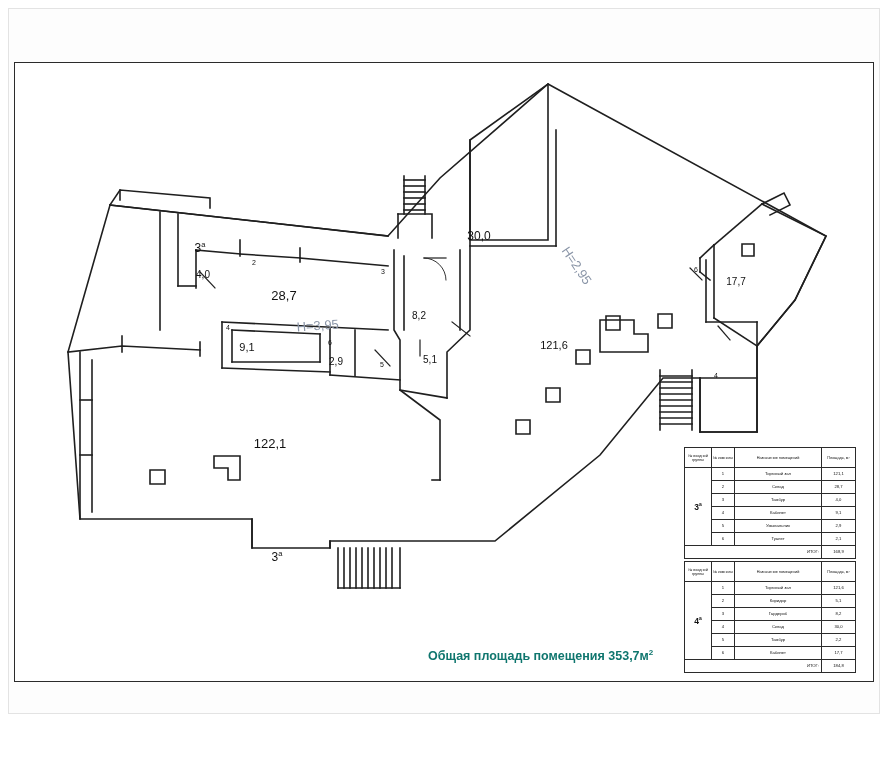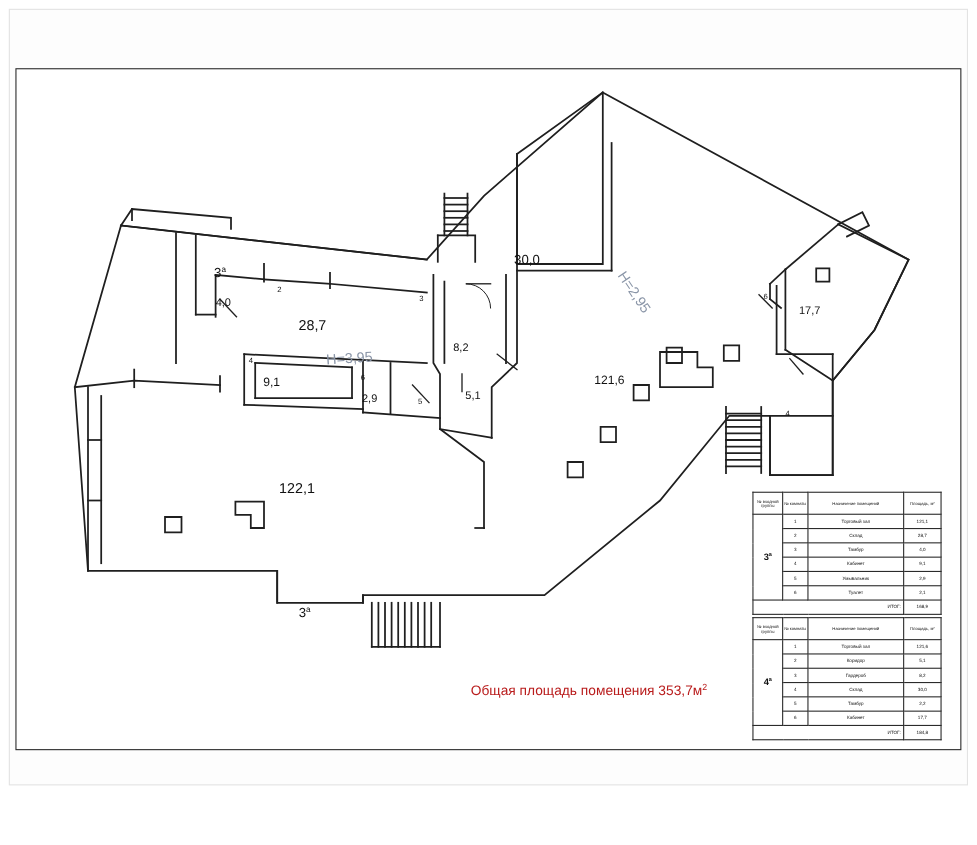--- a/index.html
+++ b/index.html
@@ -39,24 +39,24 @@
   #plan-svg {
     position: absolute;
     left: 0;
     top: 0;
     width: 888px;
     height: 768px;
   }
   .total-area {
     position: absolute;
     left: 428px;
-    top: 620px;
+    top: 648px;
     font-size: 12.5px;
-    font-weight: normal;
-    color: #b91c1c;
+    font-weight: bold;
+    color: #0f766e;
     white-space: nowrap;
   }
   .total-area sup {
     font-size: 8px;
     vertical-align: super;
   }
   
   .legend {
     position: absolute;
     border-collapse: collapse;

